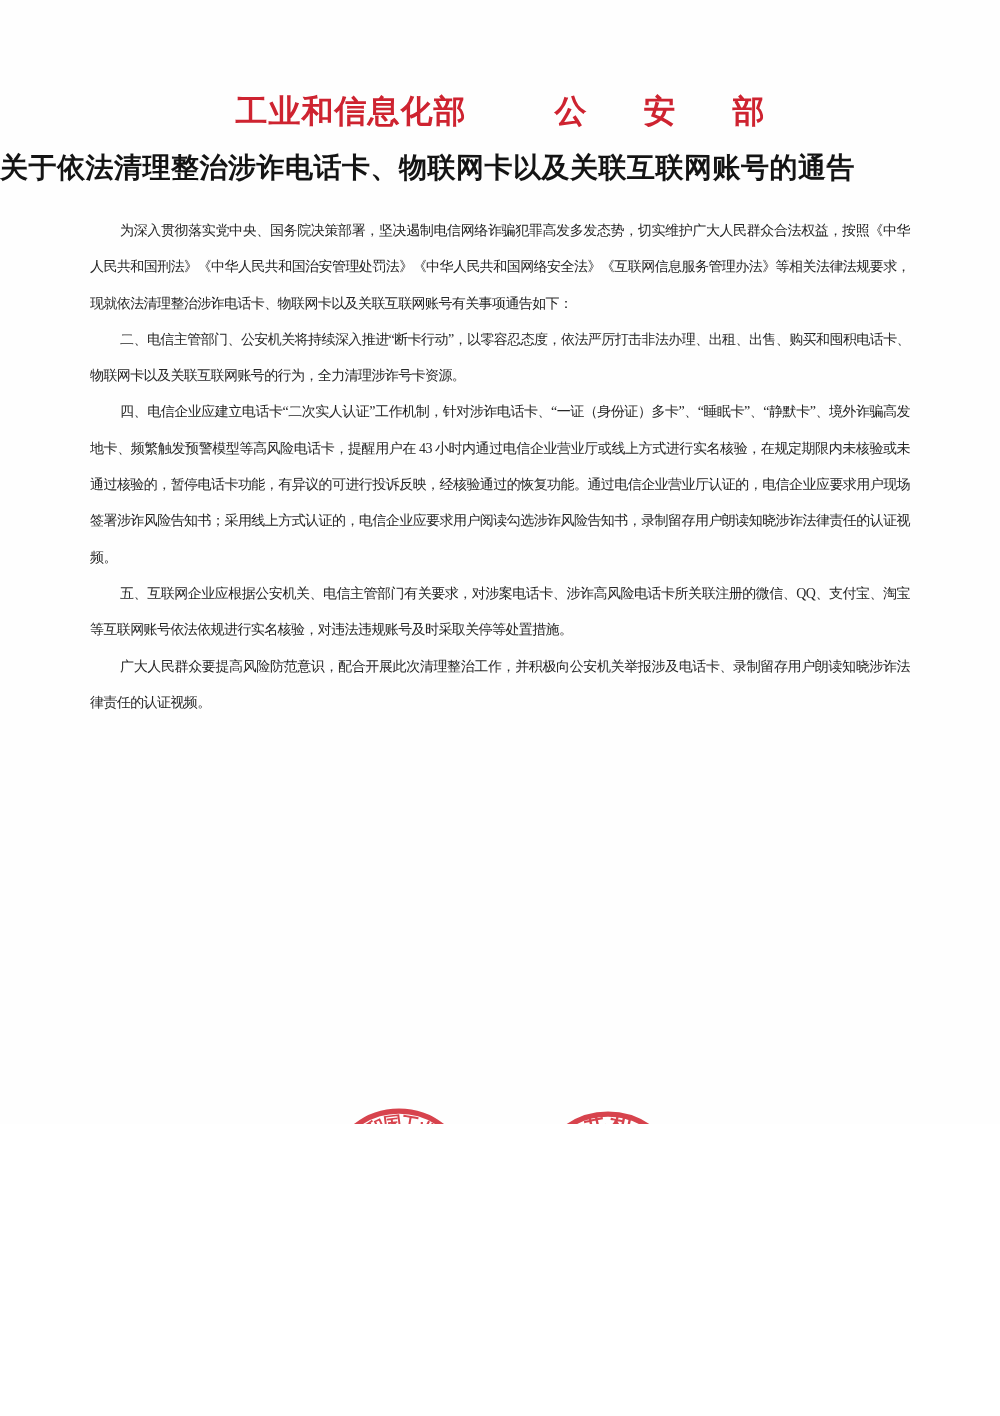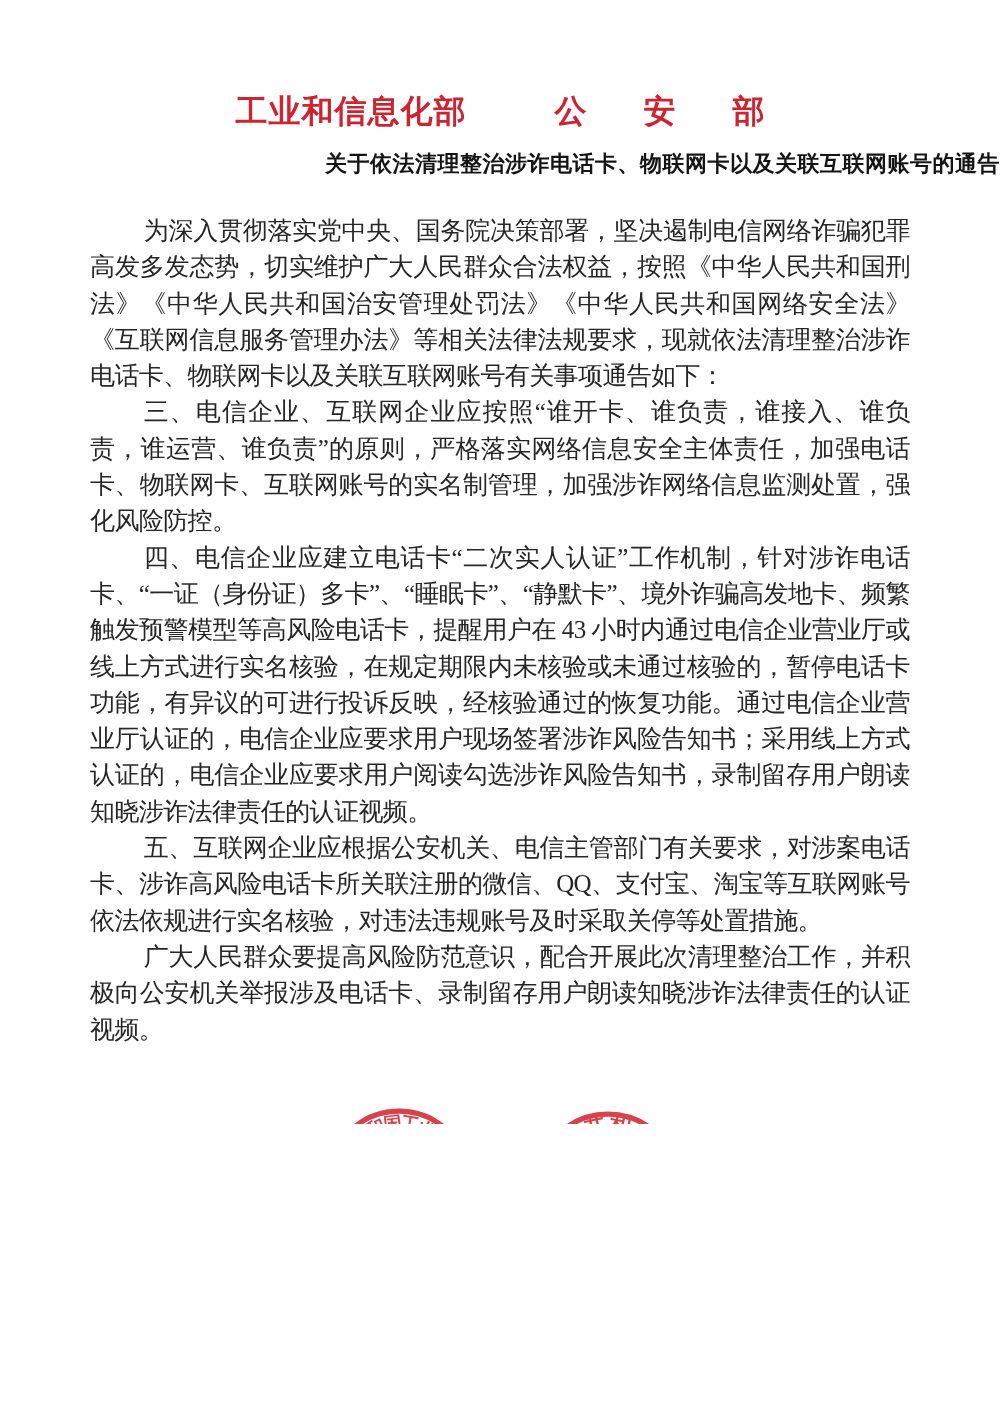--- a/index.html
+++ b/index.html
@@ -19,28 +19,28 @@
   .header-row{
     position:absolute;top:94px;left:0;width:100%;
     display:flex;justify-content:center;align-items:baseline;gap:88px;
     color:var(--red);font-weight:bold;font-size:32px;line-height:34px;
     white-space:nowrap;
   }
   .ministry-left{letter-spacing:1px;}
   .ministry-right{letter-spacing:57px;margin-right:-57px;}
   .doc-title{
     position:absolute;top:149px;left:0;width:100%;
-    text-align:right;
-    color:var(--title-ink);font-weight:bold;font-size:22px;letter-spacing:0.5px;
+    text-align:left;
+    color:var(--title-ink);font-weight:bold;font-size:28px;letter-spacing:0.5px;
     white-space:nowrap;
   }
   .doc-body{
     position:absolute;top:213px;left:90px;width:820px;
     color:var(--ink);
-    font-size:25px;line-height:36.3px;letter-spacing:-0.6px;
+    font-size:14px;line-height:36.3px;letter-spacing:-0.6px;
     text-align:justify;
   }
   .doc-body p{
     margin:0;padding:0;
     text-indent:2.15em;
   }
   .doc-body p.tight{letter-spacing:-1.9px;}
   
   .overprint{
     position:absolute;color:#30302e;white-space:nowrap;
@@ -74,21 +74,21 @@
 
   <div class="header-row">
     <span class="ministry-left">工业和信息化部</span>
     <span class="ministry-right">公安部</span>
   </div>
 
   <div class="doc-title">关于依法清理整治涉诈电话卡、物联网卡以及关联互联网账号的通告</div>
 
   <div class="doc-body">
     <p>为深入贯彻落实党中央、国务院决策部署，坚决遏制电信网络诈骗犯罪高发多发态势，切实维护广大人民群众合法权益，按照《中华人民共和国刑法》《中华人民共和国治安管理处罚法》《中华人民共和国网络安全法》《互联网信息服务管理办法》等相关法律法规要求，现就依法清理整治涉诈电话卡、物联网卡以及关联互联网账号有关事项通告如下：</p>
-    <p>三、电信企业、互联网企业应按照“谁开卡、谁负责，谁接入、谁负责，谁运营、谁负责”的原则，严格落实网络信息安全主体责任，加强电话卡、物联网卡、互联网账号的实名制管理，加强涉诈网络信息监测处置，强化风险防控。</p>
+    <p>二、电信主管部门、公安机关将持续深入推进“断卡行动”，以零容忍态度，依法严厉打击非法办理、出租、出售、购买和囤积电话卡、物联网卡以及关联互联网账号的行为，全力清理涉诈号卡资源。</p>
     <p>四、电信企业应建立电话卡“二次实人认证”工作机制，针对涉诈电话卡、“一证（身份证）多卡”、“睡眠卡”、“静默卡”、境外诈骗高发地卡、频繁触发预警模型等高风险电话卡，提醒用户在 43 小时内通过电信企业营业厅或线上方式进行实名核验，在规定期限内未核验或未通过核验的，暂停电话卡功能，有异议的可进行投诉反映，经核验通过的恢复功能。通过电信企业营业厅认证的，电信企业应要求用户现场签署涉诈风险告知书；采用线上方式认证的，电信企业应要求用户阅读勾选涉诈风险告知书，录制留存用户朗读知晓涉诈法律责任的认证视频。</p>
     <p>五、互联网企业应根据公安机关、电信主管部门有关要求，对涉案电话卡、涉诈高风险电话卡所关联注册的微信、QQ、支付宝、淘宝等互联网账号依法依规进行实名核验，对违法违规账号及时采取关停等处置措施。</p>
     <p>广大人民群众要提高风险防范意识，配合开展此次清理整治工作，并积极向公安机关举报涉及电话卡、录制留存用户朗读知晓涉诈法律责任的认证视频。</p>
   </div>
 
   <span class="overprint op-miit">工业和信息化部</span>
   <span class="overprint op-mps">公安部</span>
   <span class="overprint op-date">2021 年 6 月 2 日</span>
 
   <svg class="seal seal-left" viewBox="0 0 200 200" aria-hidden="true">

